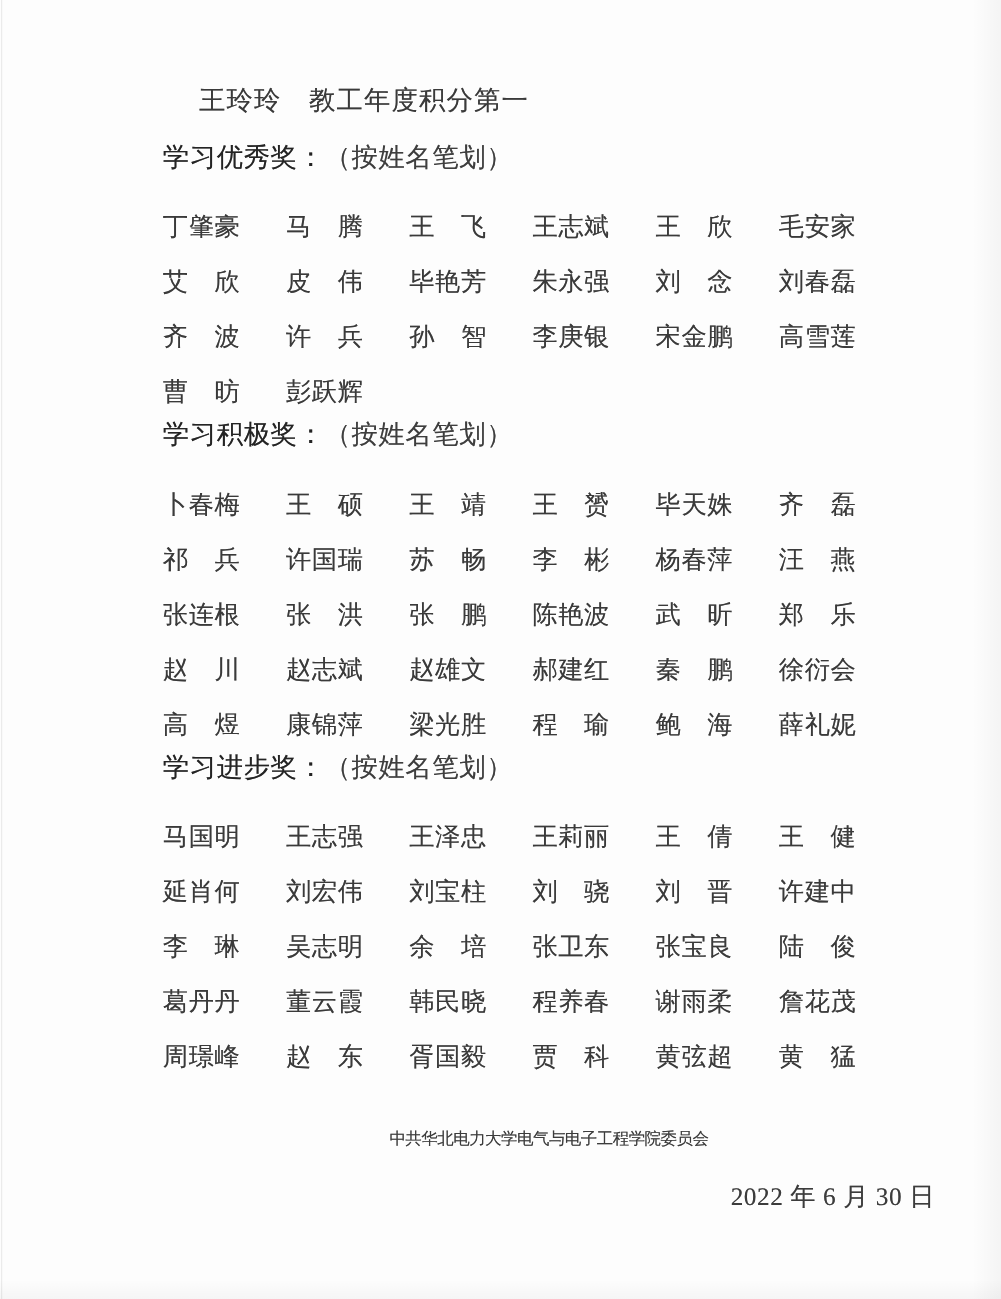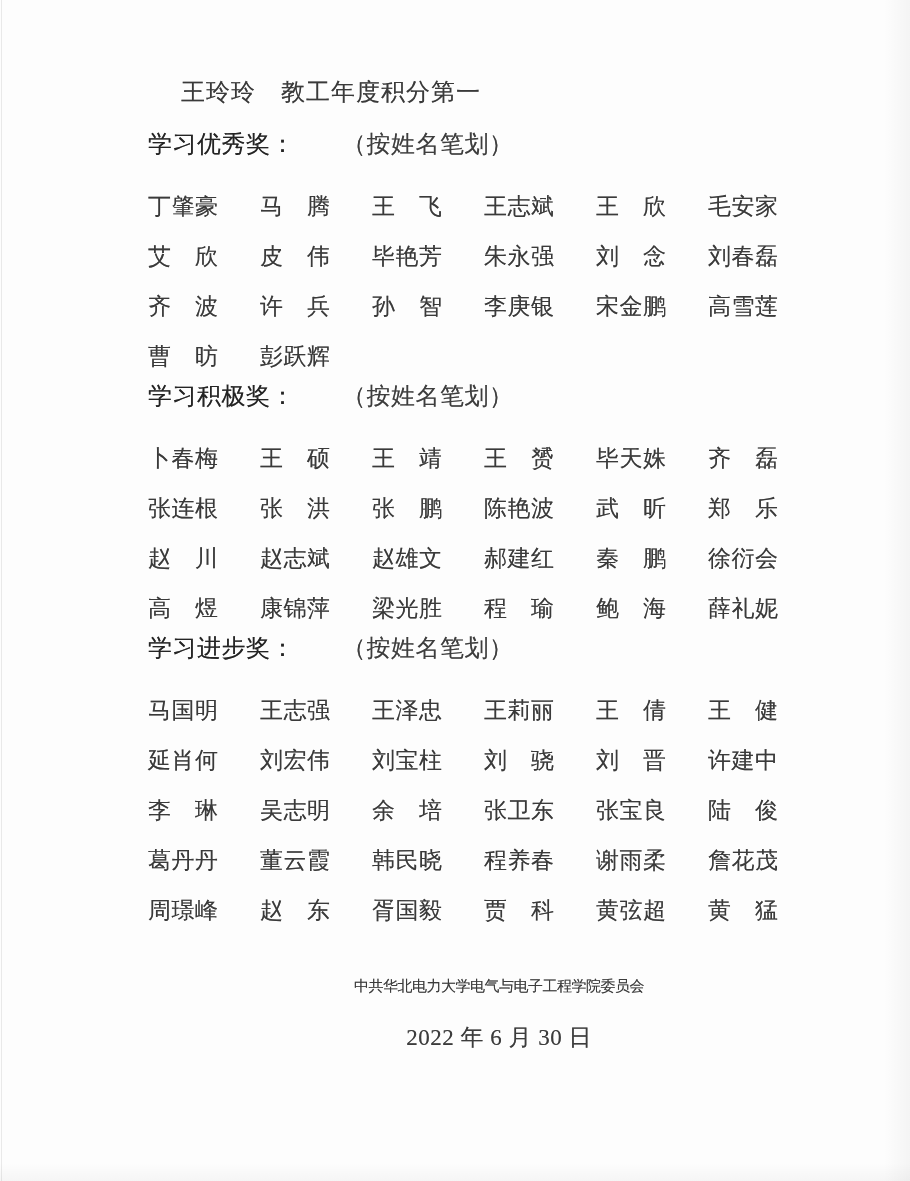--- a/index.html
+++ b/index.html
@@ -46,21 +46,20 @@
     font-weight: 400;
     color: #242424;
     letter-spacing: 0.5px;
     text-shadow: 0 0 0.6px rgba(36,36,36,0.6);
   }
   .section-note {
     font-weight: 400;
     color: #3e3e3e;
     letter-spacing: 0.5px;
     text-shadow: 0 0 0.6px rgba(62,62,62,0.5);
-    margin-left: 47px;
   }
   .section-names { margin: 0; }
   .name-row {
     height: 50px;
     line-height: 50px;
     white-space: nowrap;
   }
   .name {
     display: inline-block;
     width: 112px;
@@ -77,20 +76,21 @@
     color: #3c3c3c;
     text-shadow: 0 0 0.6px rgba(60,60,60,0.55);
   }
   .date-line {
     margin: 24px 0 0 0;
     font-size: 23px;
     line-height: 28px;
     letter-spacing: 0.5px;
     color: #3c3c3c;
     text-shadow: 0 0 0.6px rgba(60,60,60,0.55);
+    text-align: right;
   }
 </style>
 </head>
 <body>
 
 <div class="page">
   <div class="scan-edge-left"></div>
   <div class="scan-edge-right"></div>
   <div class="scan-edge-bottom"></div>
 
@@ -105,20 +105,21 @@
           <div class="name-row"><span class="name">艾　欣</span><span class="name">皮　伟</span><span class="name">毕艳芳</span><span class="name">朱永强</span><span class="name">刘　念</span><span class="name">刘春磊</span></div>
           <div class="name-row"><span class="name">齐　波</span><span class="name">许　兵</span><span class="name">孙　智</span><span class="name">李庚银</span><span class="name">宋金鹏</span><span class="name">高雪莲</span></div>
           <div class="name-row"><span class="name">曹　昉</span><span class="name">彭跃辉</span></div>
         </div>
     </div>
 
     <div>
       <p class="section-heading"><span class="section-title">学习积极奖：</span><span class="section-note">（按姓名笔划）</span></p>
       <div class="section-names">
           <div class="name-row"><span class="name">卜春梅</span><span class="name">王　硕</span><span class="name">王　靖</span><span class="name">王　赟</span><span class="name">毕天姝</span><span class="name">齐　磊</span></div>
+          <div class="name-row"><span class="name">祁　兵</span><span class="name">许国瑞</span><span class="name">苏　畅</span><span class="name">李　彬</span><span class="name">杨春萍</span><span class="name">汪　燕</span></div>
           <div class="name-row"><span class="name">张连根</span><span class="name">张　洪</span><span class="name">张　鹏</span><span class="name">陈艳波</span><span class="name">武　昕</span><span class="name">郑　乐</span></div>
           <div class="name-row"><span class="name">赵　川</span><span class="name">赵志斌</span><span class="name">赵雄文</span><span class="name">郝建红</span><span class="name">秦　鹏</span><span class="name">徐衍会</span></div>
           <div class="name-row"><span class="name">高　煜</span><span class="name">康锦萍</span><span class="name">梁光胜</span><span class="name">程　瑜</span><span class="name">鲍　海</span><span class="name">薛礼妮</span></div>
         </div>
     </div>
 
     <div>
       <p class="section-heading"><span class="section-title">学习进步奖：</span><span class="section-note">（按姓名笔划）</span></p>
       <div class="section-names">
           <div class="name-row"><span class="name">马国明</span><span class="name">王志强</span><span class="name">王泽忠</span><span class="name">王莉丽</span><span class="name">王　倩</span><span class="name">王　健</span></div>

